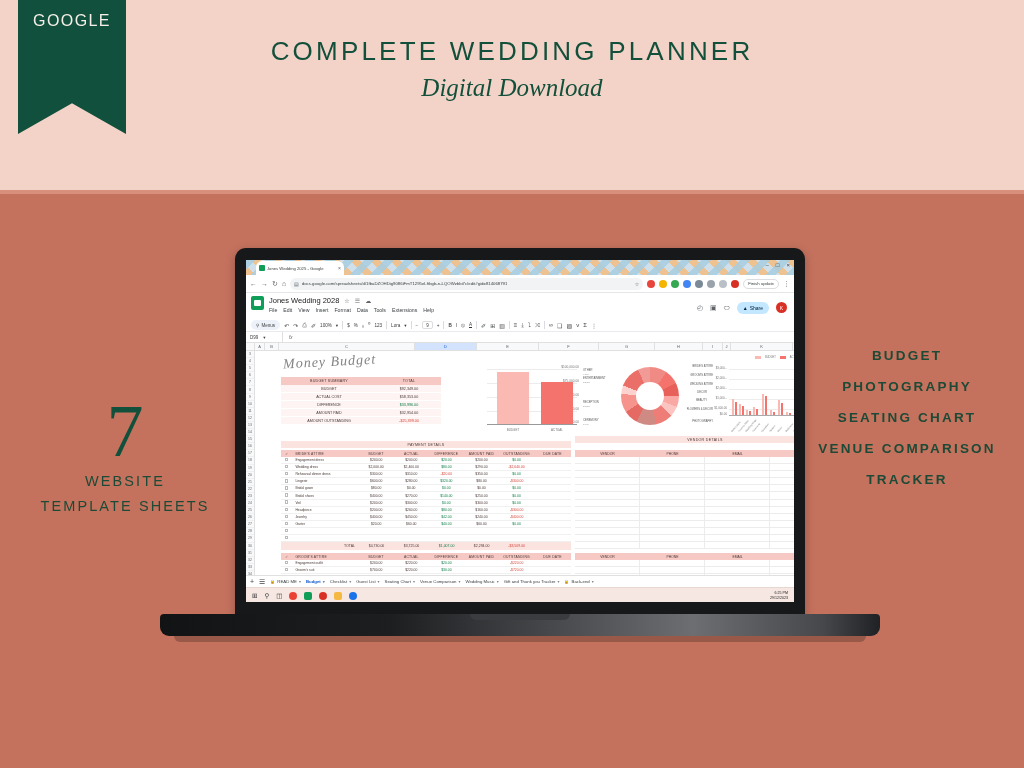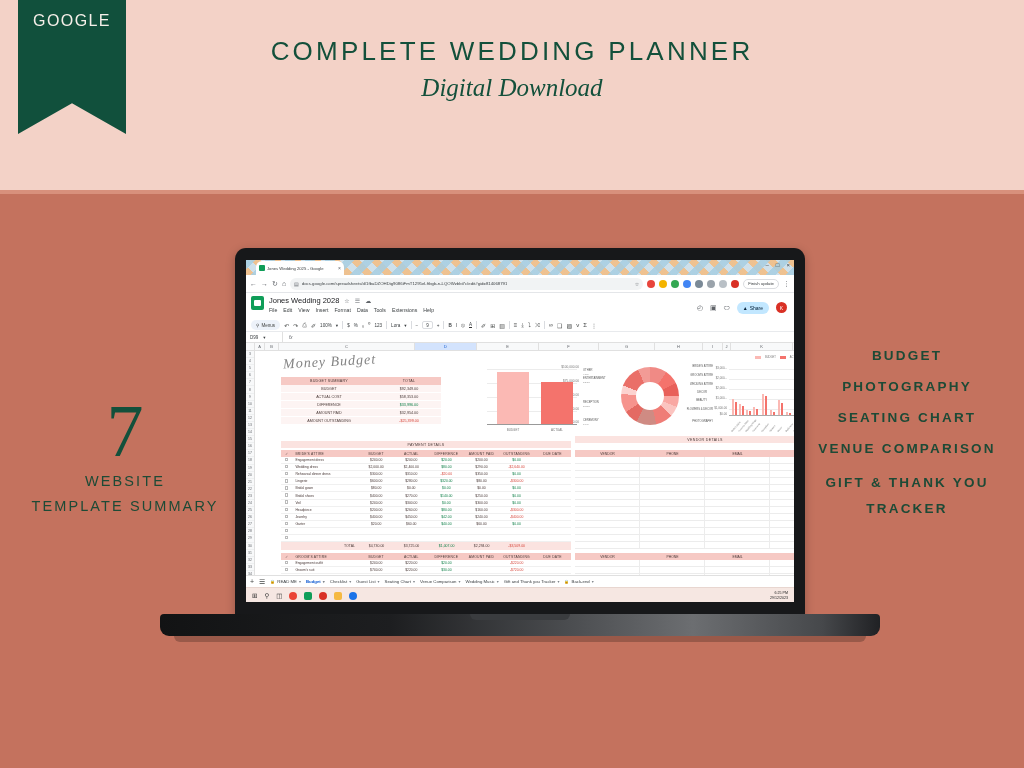--- a/index.html
+++ b/index.html
@@ -350,29 +350,28 @@
 <div id="ribbon">
   <div class="rl">GOOGLE</div>
 </div>
 
 <div id="title-main">COMPLETE WEDDING PLANNER</div>
 <div id="title-sub">Digital Download</div>
 
 <div id="left-feature">
   <div id="seven-num">7</div>
   <div class="lf-line">WEBSITE</div>
-  <div class="lf-line">TEMPLATE SUMMARY</div>
+  <div class="lf-line">TEMPLATE SHEETS</div>
 </div>
 
 <div id="right-list">
   <div class="rf">BUDGET</div>
   <div class="rf">PHOTOGRAPHY</div>
   <div class="rf">SEATING CHART</div>
   <div class="rf">VENUE COMPARISON</div>
-  <div class="rf two-line">GIFT &amp; THANK YOU</div>
   <div class="rf">TRACKER</div>
 </div>
 
 <div id="laptop">
   <div id="lid">
     <div id="screen">
 
       <div id="chrome-tabstrip">
         <div class="confetti"></div>
         <div id="tab-active">

